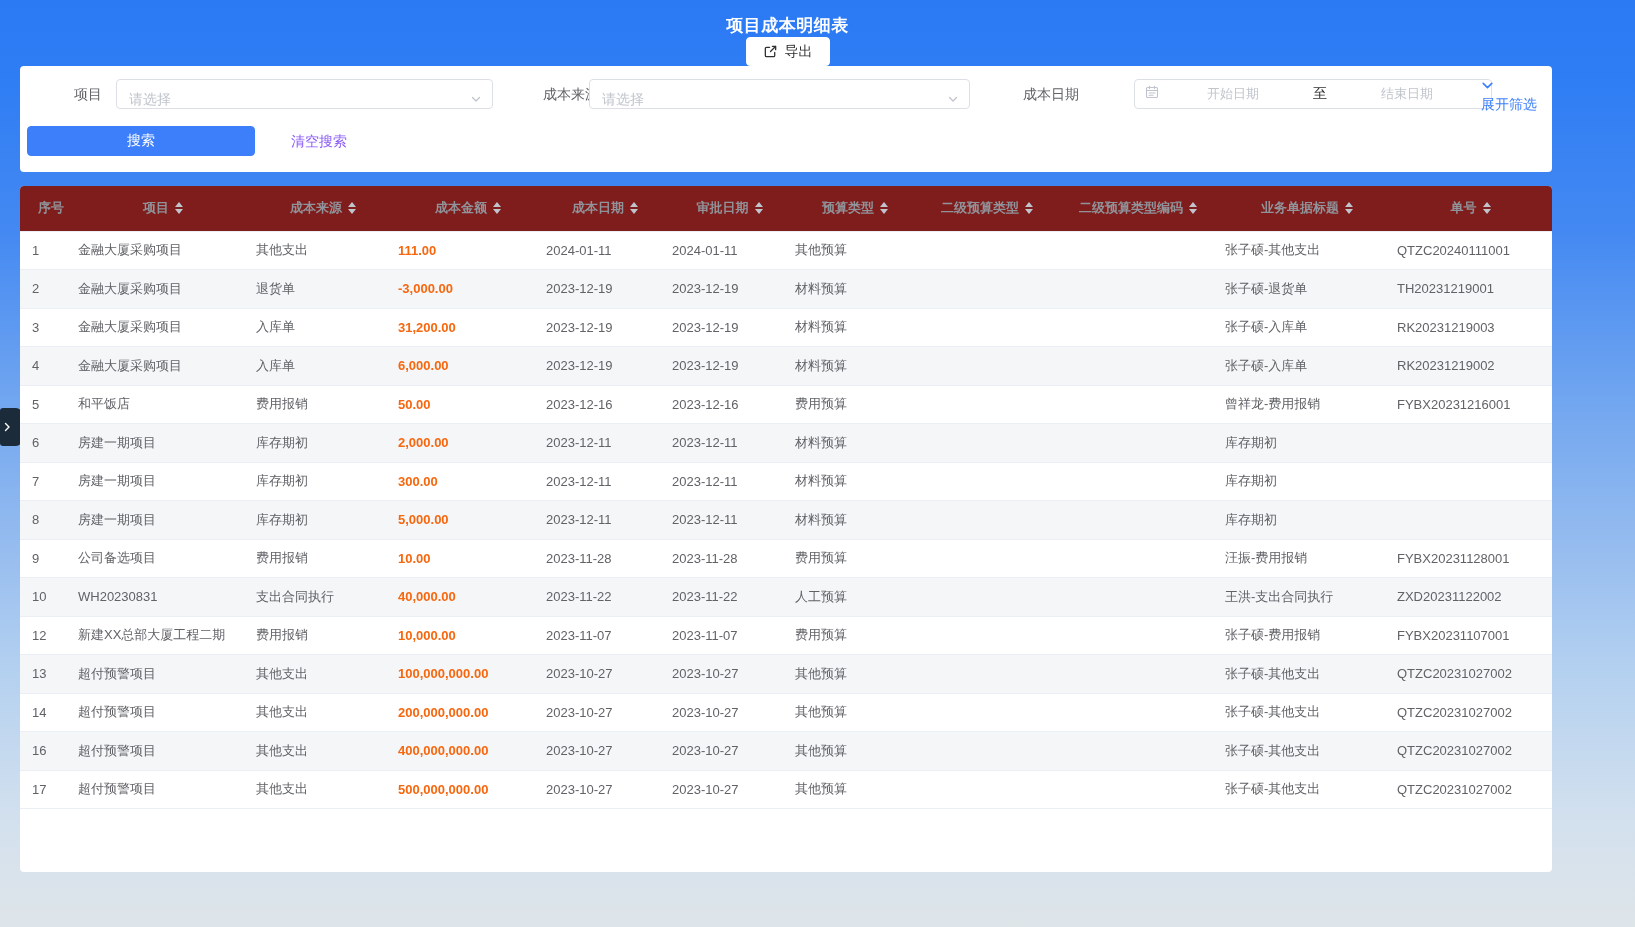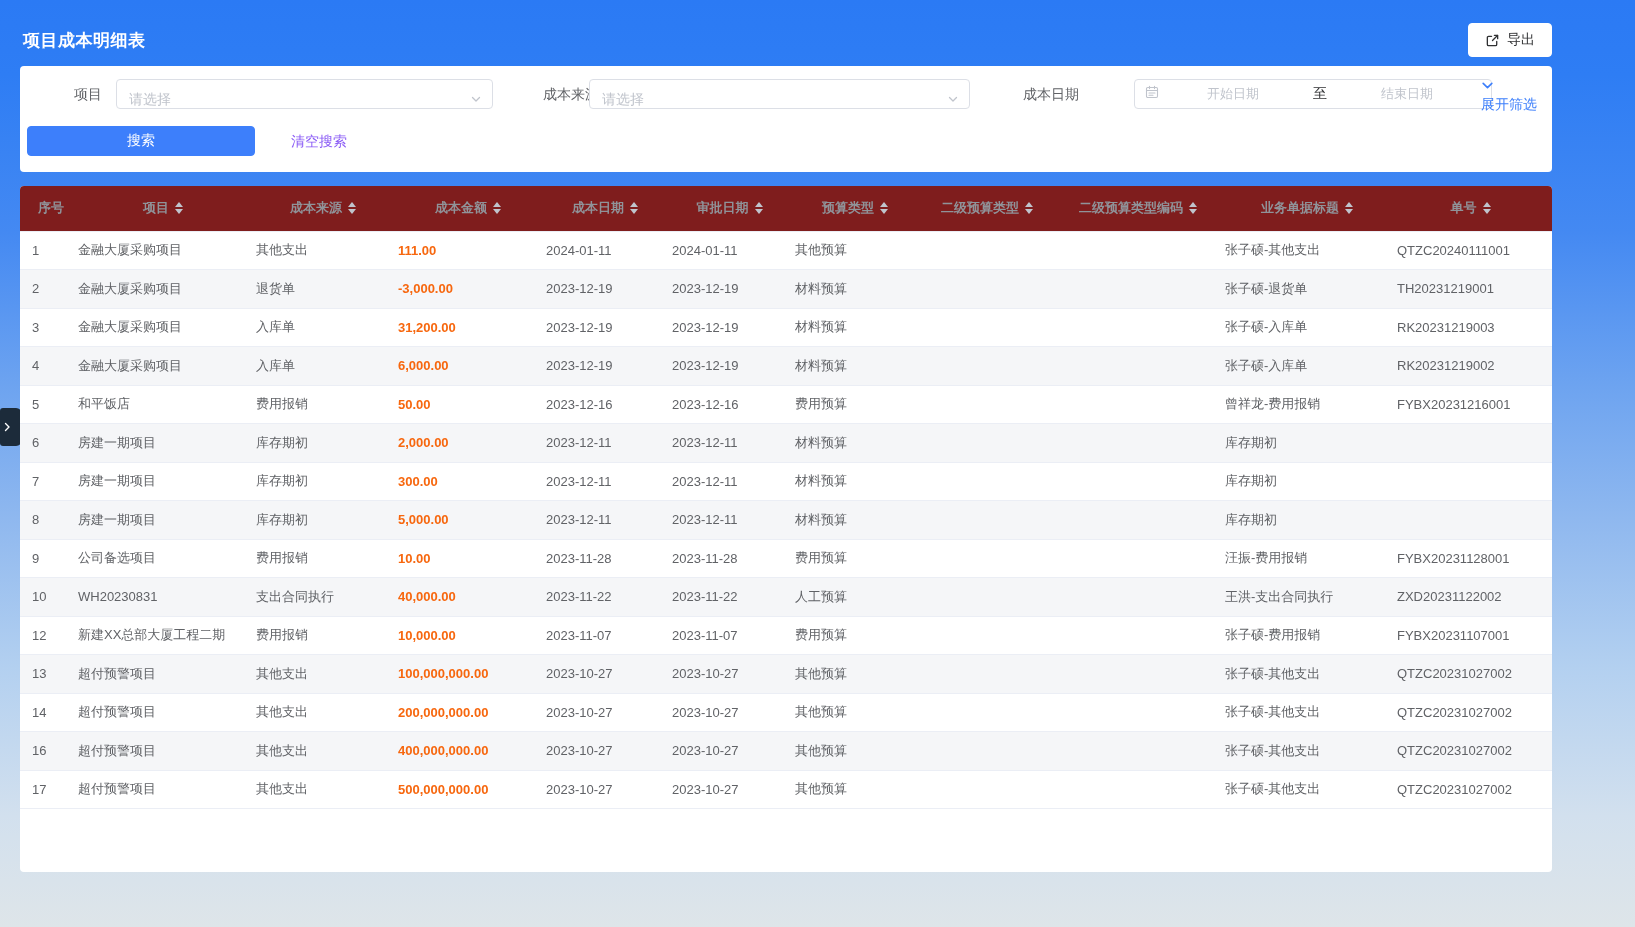--- a/index.html
+++ b/index.html
@@ -10,20 +10,21 @@
     background: linear-gradient(180deg,
       #2b7af4 0%, #2e7df4 8%, #4489f2 25%, #6ea4f0 42%,
       #8fb8ef 56%, #b3d0f0 72%, #d2e0ee 88%, #dee5e9 100%);
   }
 
   
   .topbar {
     position:absolute; top:0; left:0; width:1635px; height:66px;
     display:flex; align-items:center; justify-content:space-between;
     padding:14px 83px 0 23px;
+    flex-direction:column;
   }
   .page-title { margin:0; font-size:17px; font-weight:bold; color:#ffffff; letter-spacing:.5px; }
   .export-btn {
     display:flex; align-items:center; gap:7px;
     height:34px; padding:0 16px; background:#ffffff;
     border:1px solid #ffffff; border-radius:4px;
     font-size:14px; color:#303133; cursor:pointer;
     font-family:inherit;
     justify-content:flex-end;
   }

